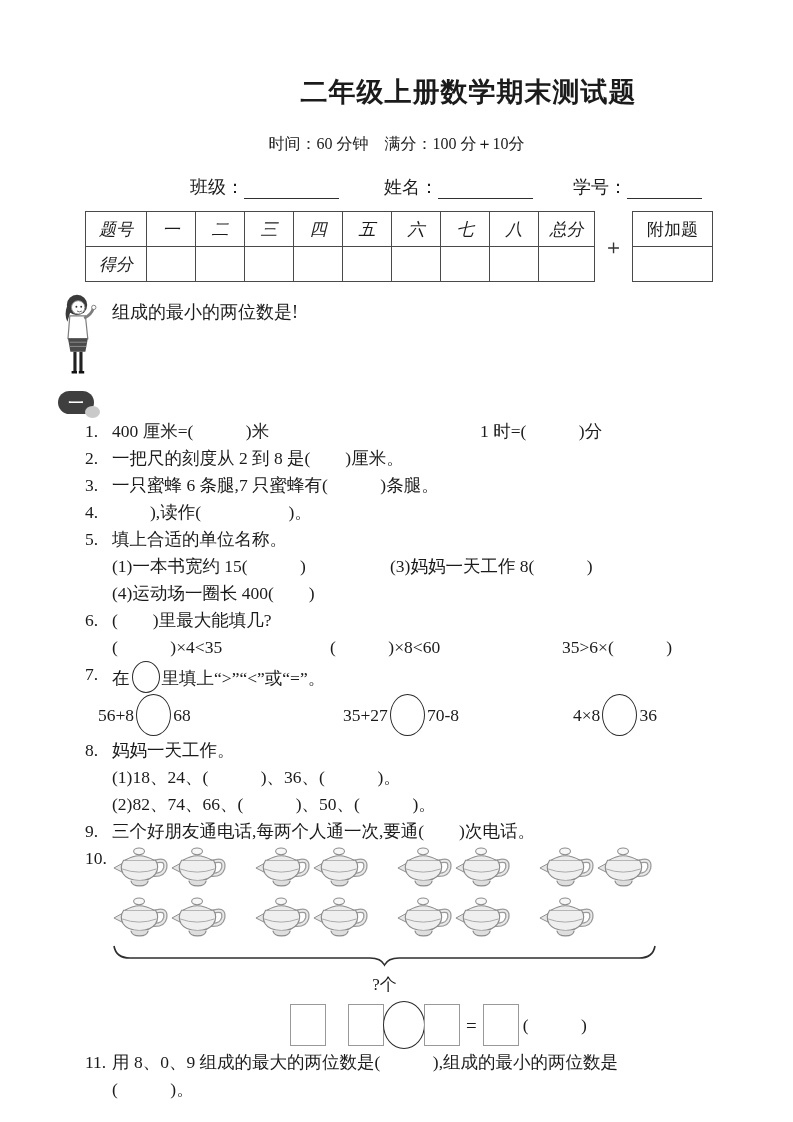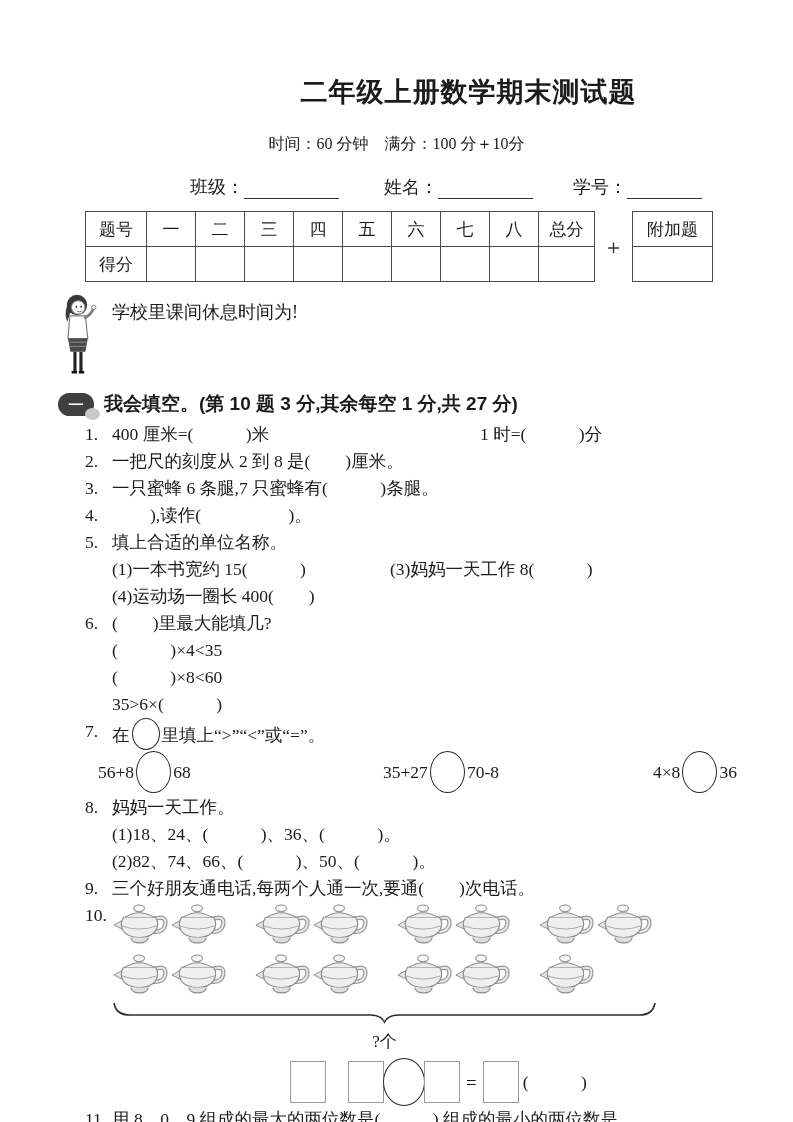--- a/index.html
+++ b/index.html
@@ -14,21 +14,21 @@
     font-weight:bold;font-size:27px;letter-spacing:1px;position:relative;left:72px;
   }
   .meta{margin-top:24px;text-align:center;font-size:16px;}
   .fields{margin:20px 0 0 190px;font-size:18px;display:flex;align-items:flex-end;}
   .field{display:flex;align-items:flex-end;}
   .f1{margin-right:45px;text-align:right;}  .f2{margin-right:40px;}
   .uline{display:inline-block;border-bottom:1.4px solid #2f2f2f;height:20px;}
   .u95{width:95px;} .u75{width:75px;}
 
   .score-wrap{display:flex;align-items:stretch;margin:12px 0 0 85px;}
-  table.score{border-collapse:collapse;}
+  table.score{border-collapse:collapse;font-style:italic;}
   table.score td{
     border:1.3px solid #4a4a4a;text-align:center;font-size:17px;
     height:34px;padding:0;
   }
   td.lblcol{width:60px;} 
   table.score td.numcol{width:48px;}
   table.score td.totcol{width:55px;}
   .plus-cell{width:37px;display:flex;align-items:center;justify-content:center;font-size:21px;color:#333;}
   table.bonus{border-collapse:collapse;}
   table.bonus td{border:1.3px solid #4a4a4a;text-align:center;font-size:17px;height:34px;width:79px;padding:0;}
@@ -51,27 +51,27 @@
     border-radius:50%;z-index:-1;font-style:normal;
   }
 
   .questions{margin:4px 30px 0 85px;font-size:17.5px;line-height:27px;}
   .q{display:flex;}
   .qnum{min-width:27px;flex:none;}
   .qbody{flex:1;}
   .q1-row{display:flex;} .q1-left{width:368px;}
   .ind38{margin-left:38px;}
   .two-col{display:grid;grid-template-columns:278px auto;}
-  .q6-row{display:flex;flex-direction:column;} .q6-a{width:218px;} .q6-b{width:232px;}
+  .q6-row{display:flex;} .q6-a{width:218px;} .q6-b{width:232px;}
 
   .circ-sm{
     display:inline-block;width:26px;height:30px;border:1.4px solid #2a2a2a;border-radius:50%;
     vertical-align:-9px;margin:0 2px;
   }
-  .q7-row{display:flex;height:44px;margin-left:-14px;gap:40px;}
+  .q7-row{display:flex;height:44px;margin-left:-14px;}
   .q7-item{display:flex;align-items:center;} .q7-1{width:245px;} .q7-2{width:230px;}
   .circ-lg{
     display:inline-block;width:33px;height:40px;border:1.5px solid #2a2a2a;border-radius:50%;
     margin:0 2px;flex:none;
   }
 
   .teapot-row{display:flex;margin-bottom:2px;height:48px;}
   .teapot-group{display:flex;margin-right:26px;}
   .brace-wrap{width:545px;margin-top:2px;}
   .brace-label{width:545px;text-align:center;font-size:17px;line-height:20px;}
@@ -158,26 +158,25 @@
       <path d="M20 15 Q22 16.5 24 15" stroke="#555" stroke-width="0.7" fill="none"></path>
       <path d="M14 19 L27 19 L29 38 L12.5 38 Z" fill="#ffffff" stroke="#7d7d7d" stroke-width="1"></path>
       <path d="M26 21 Q32 18 33.5 13" stroke="#7d7d7d" stroke-width="2.4" fill="none"></path>
       <circle cx="34" cy="12" r="1.8" fill="#fdfdfd" stroke="#7d7d7d" stroke-width="0.8"></circle>
       <path d="M12.5 38 L29 38 L27 49 L14.5 49 Z" fill="#4a4a4a"></path>
       <path d="M14 41 L28 41 M13.7 44.5 L27.6 44.5" stroke="#8f8f8f" stroke-width="0.8"></path>
       <rect x="17" y="49" width="2.6" height="16" fill="#222"></rect>
       <rect x="22" y="49" width="2.6" height="16" fill="#222"></rect>
       <path d="M15.5 65 L20 65 L20 67 L15.5 67 Z M21.5 65 L26 65 L26 67 L21.5 67 Z" fill="#111"></path>
     </svg>
-    <p>学校里课间休息时间为!</p>
+    <p>组成的最小的两位数是!</p>
   </div>
 
   <div class="sec-head">
     <span class="badge"><i></i><span>一</span></span>
-    <span>我会填空。(第 10 题 3 分,其余每空 1 分,共 27 分)</span>
   </div>
 
   <div class="questions">
 
     <div class="q">
       <span class="qnum">1.</span>
       <div class="qbody q1-row">
         <span class="q1-left">400 厘米=(　　　)米</span>
         <span>1 时=(　　　)分</span>
       </div>

